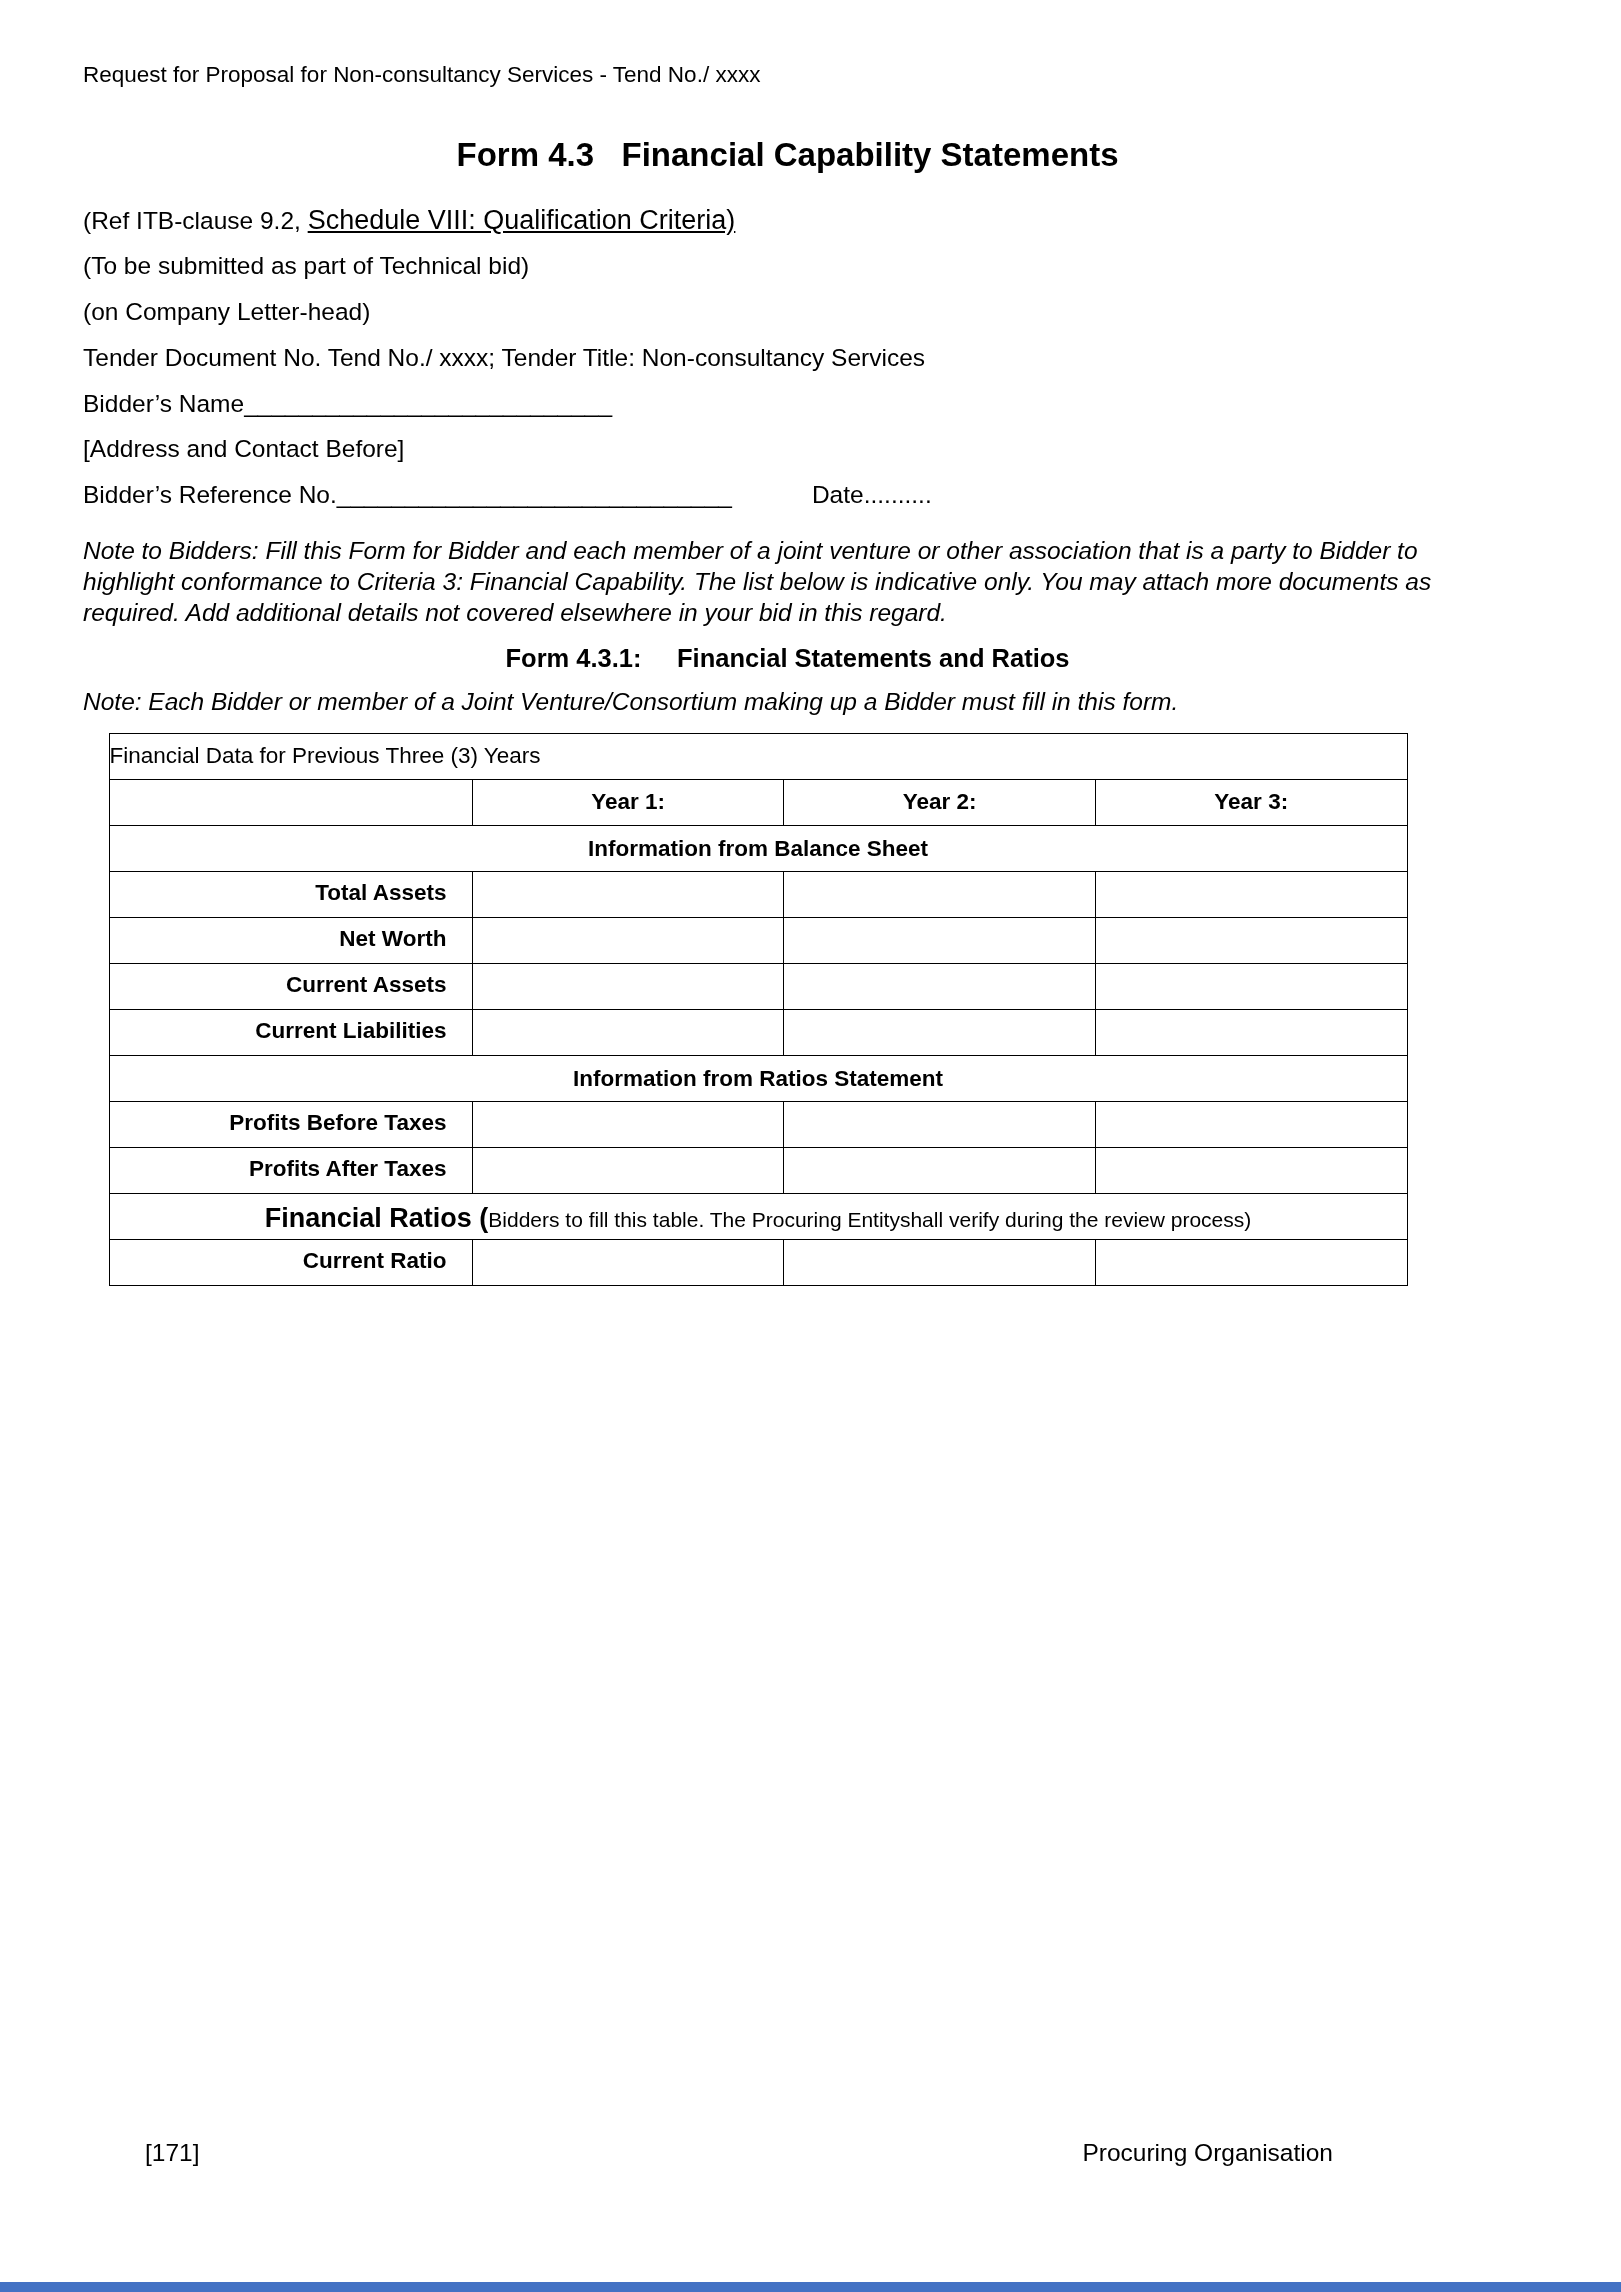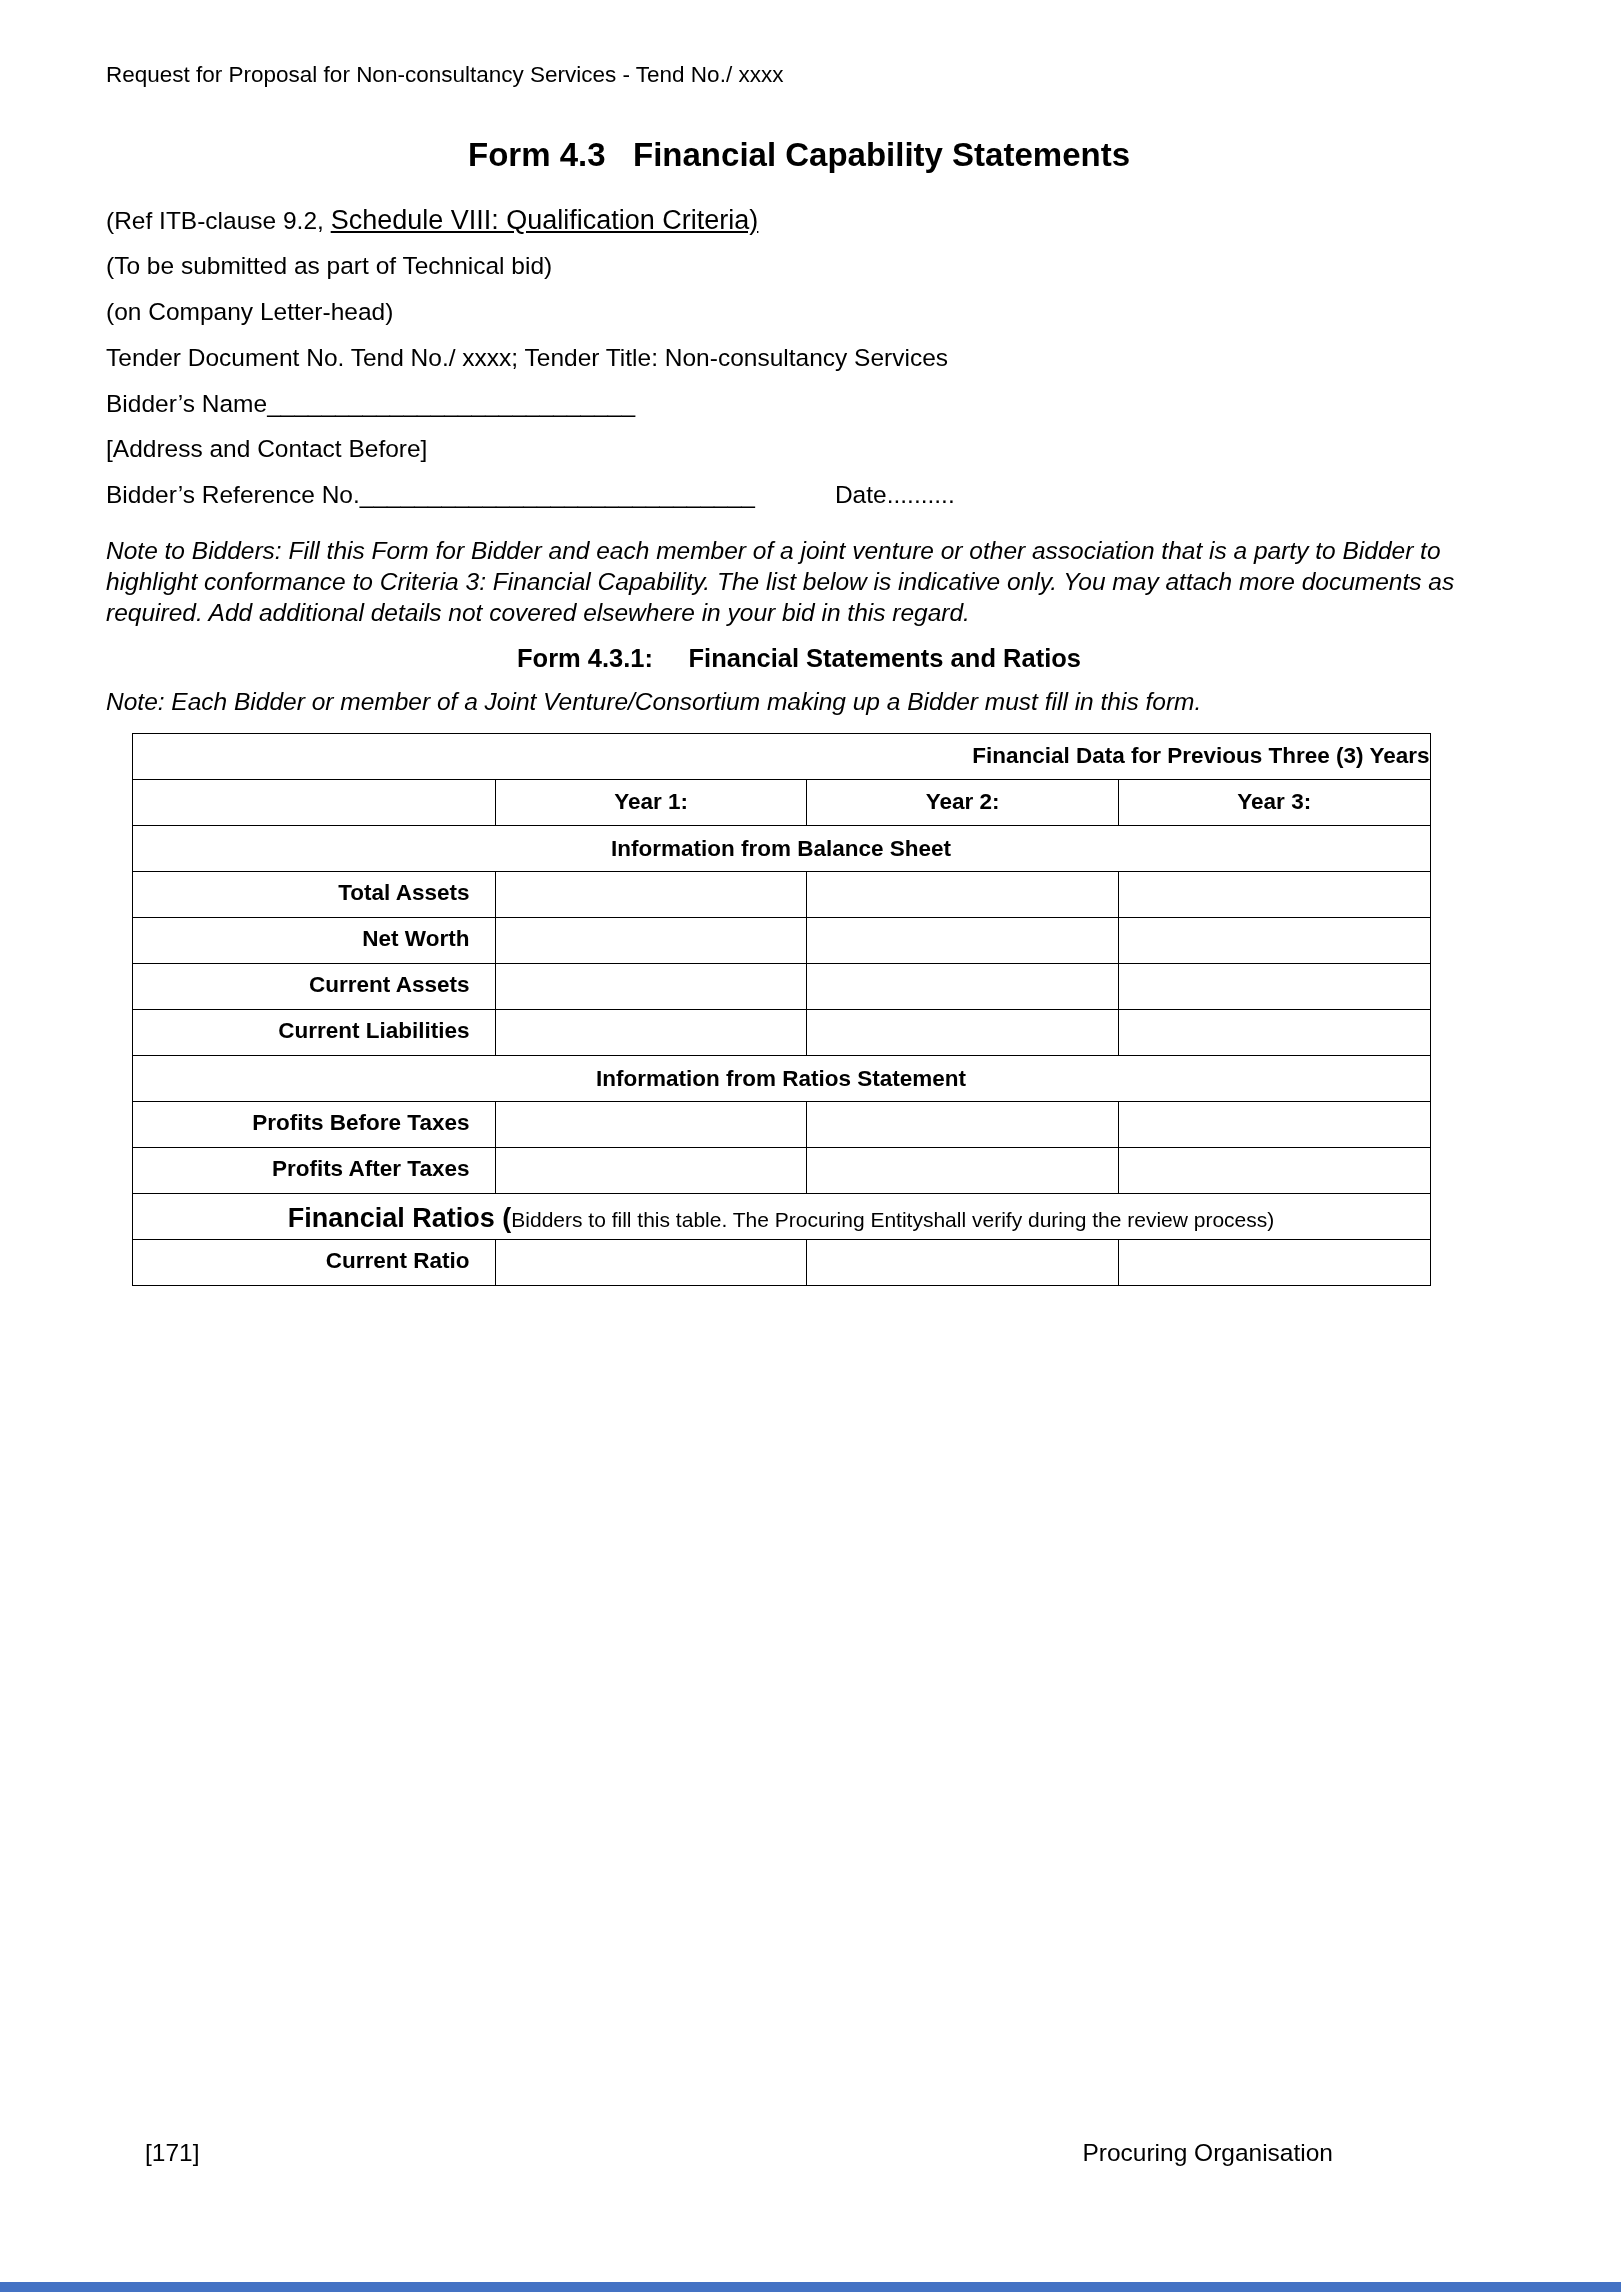--- a/index.html
+++ b/index.html
@@ -8,21 +8,21 @@
   .page {
     position: relative;
     width: 1621px;
     height: 2293px;
     margin: 0 auto;
     background: #ffffff;
     font-family: "Liberation Sans", sans-serif;
     color: #000000;
     overflow: hidden;
   }
-  .content { padding: 61px 129px 0 106px; }
+  .content { padding: 61px 129px 0 83px; }
   .running-header { font-size: 22.5px; line-height: 27.4px; }
   .title {
     font-size: 33px; font-weight: 700; text-align: center;
     margin-top: 45px; line-height: 43px; white-space: pre-wrap;
   }
   p.line { font-size: 24.5px; line-height: 33px; margin-top: 12.7px; }
   p.line.first { margin-top: 27.4px; }
   .small-inline { font-size: 27px; text-decoration: underline; }
   .ref-row { display: flex; align-items: baseline; }
   .date-label { margin-left: 80px; }
@@ -41,21 +41,21 @@
     margin-left: 25.5px;
     width: 1299px;
     table-layout: fixed;
   }
   table.fin-table td {
     border: 1.5px solid #000000;
     height: 46px;
     vertical-align: top;
     font-size: 22.5px;
   }
-  td.t-title { text-align: right; font-weight: 700; padding-top: 8.8px; }
+  td.t-title { text-align: left; font-weight: 400; padding-top: 8.8px; }
   td.t-year { text-align: center; font-weight: 700; padding-top: 8.8px; }
   td.t-section { text-align: center; font-weight: 700; font-size: 23.5px; padding-top: 9.8px; }
   td.t-label { text-align: right; font-weight: 700; padding: 7.8px 25.5px 0 5.9px; }
   td.t-blank { background: #ffffff; }
   td.t-ratios { text-align: center; padding-top: 8.8px; }
   .ratios-bold { font-weight: 700; font-size: 27px; }
   .ratios-rest { font-weight: 400; font-size: 21px; }
   .page-footer {
     position: absolute;
     top: 2139px; left: 145px; right: 288px;

